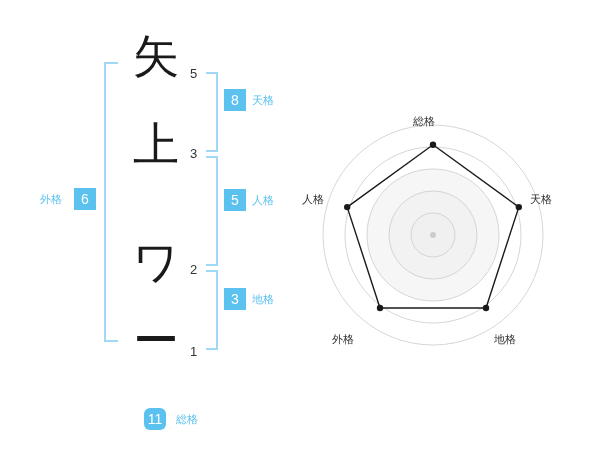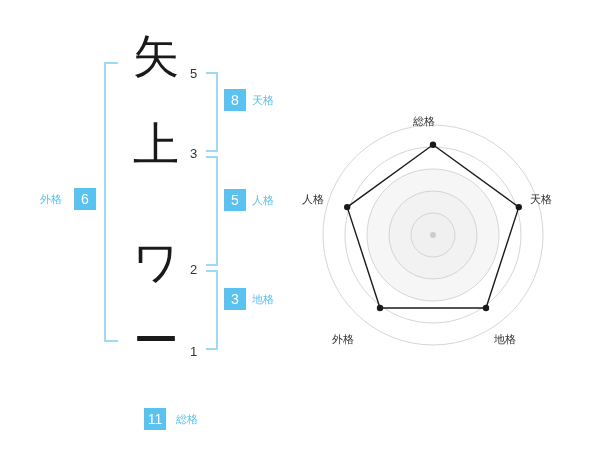--- a/index.html
+++ b/index.html
@@ -118,21 +118,21 @@
 
   <div class="badge" style="left:224px; top:189px;">5</div>
   <div class="badge-label" style="left:252px; top:189px;">人格</div>
 
   <div class="badge" style="left:224px; top:288px;">3</div>
   <div class="badge-label" style="left:252px; top:288px;">地格</div>
 
   <div class="badge-label" style="left:40px; top:188px;">外格</div>
   <div class="badge" style="left:74px; top:188px;">6</div>
 
-  <div class="badge" style="left:144px; top:408px;">11</div>
+  <div class="badge" style="left:144px; top:408px;border-radius:6px;">11</div>
   <div class="badge-label" style="left:176px; top:408px;">総格</div>
 
   <div id="radar">
     <svg width="250" height="250" viewBox="0 0 250 250">
       <g id="rings">
           <circle cx="125" cy="125" r="110" fill="none" fill-opacity="0" stroke="#cccccc" stroke-width="0.8"></circle>
           <circle cx="125" cy="125" r="88" fill="none" fill-opacity="0" stroke="#cccccc" stroke-width="0.8"></circle>
           <circle cx="125" cy="125" r="66" fill="#eeeeee" fill-opacity="0.55" stroke="#cccccc" stroke-width="0.8"></circle>
           <circle cx="125" cy="125" r="44" fill="#eeeeee" fill-opacity="0.55" stroke="#cccccc" stroke-width="0.8"></circle>
           <circle cx="125" cy="125" r="22" fill="#eeeeee" fill-opacity="0.55" stroke="#cccccc" stroke-width="0.8"></circle>

